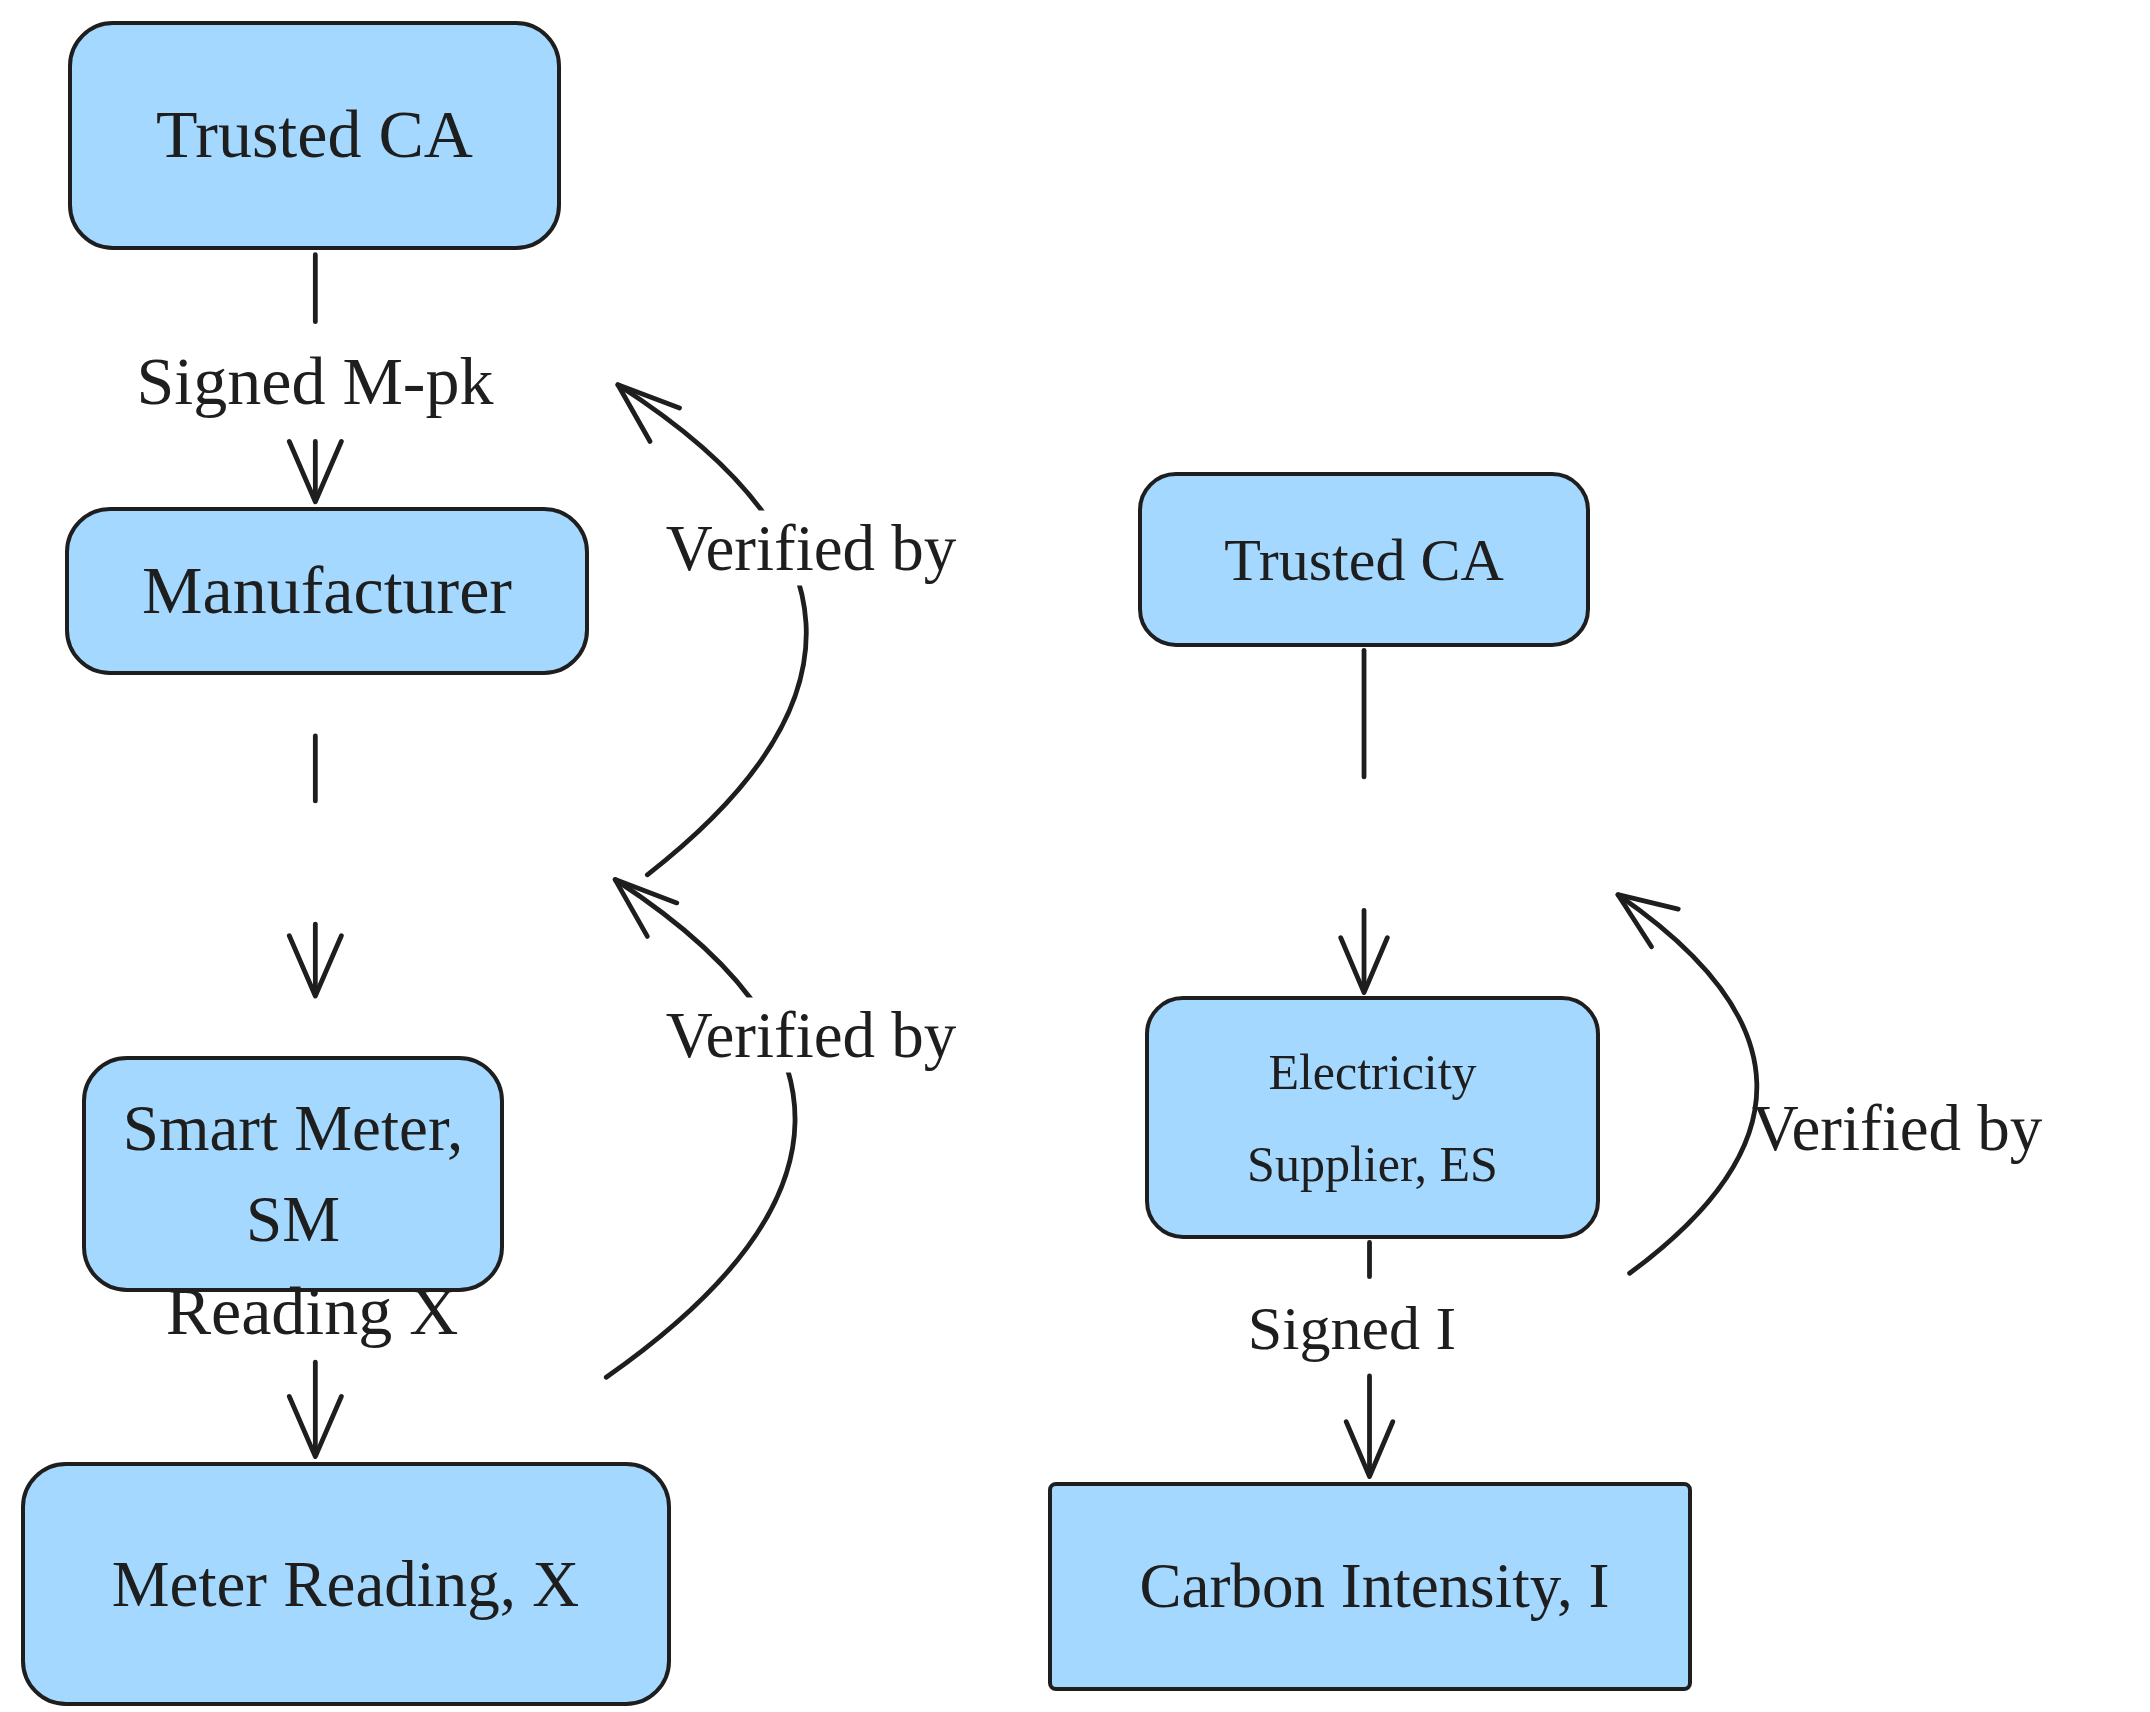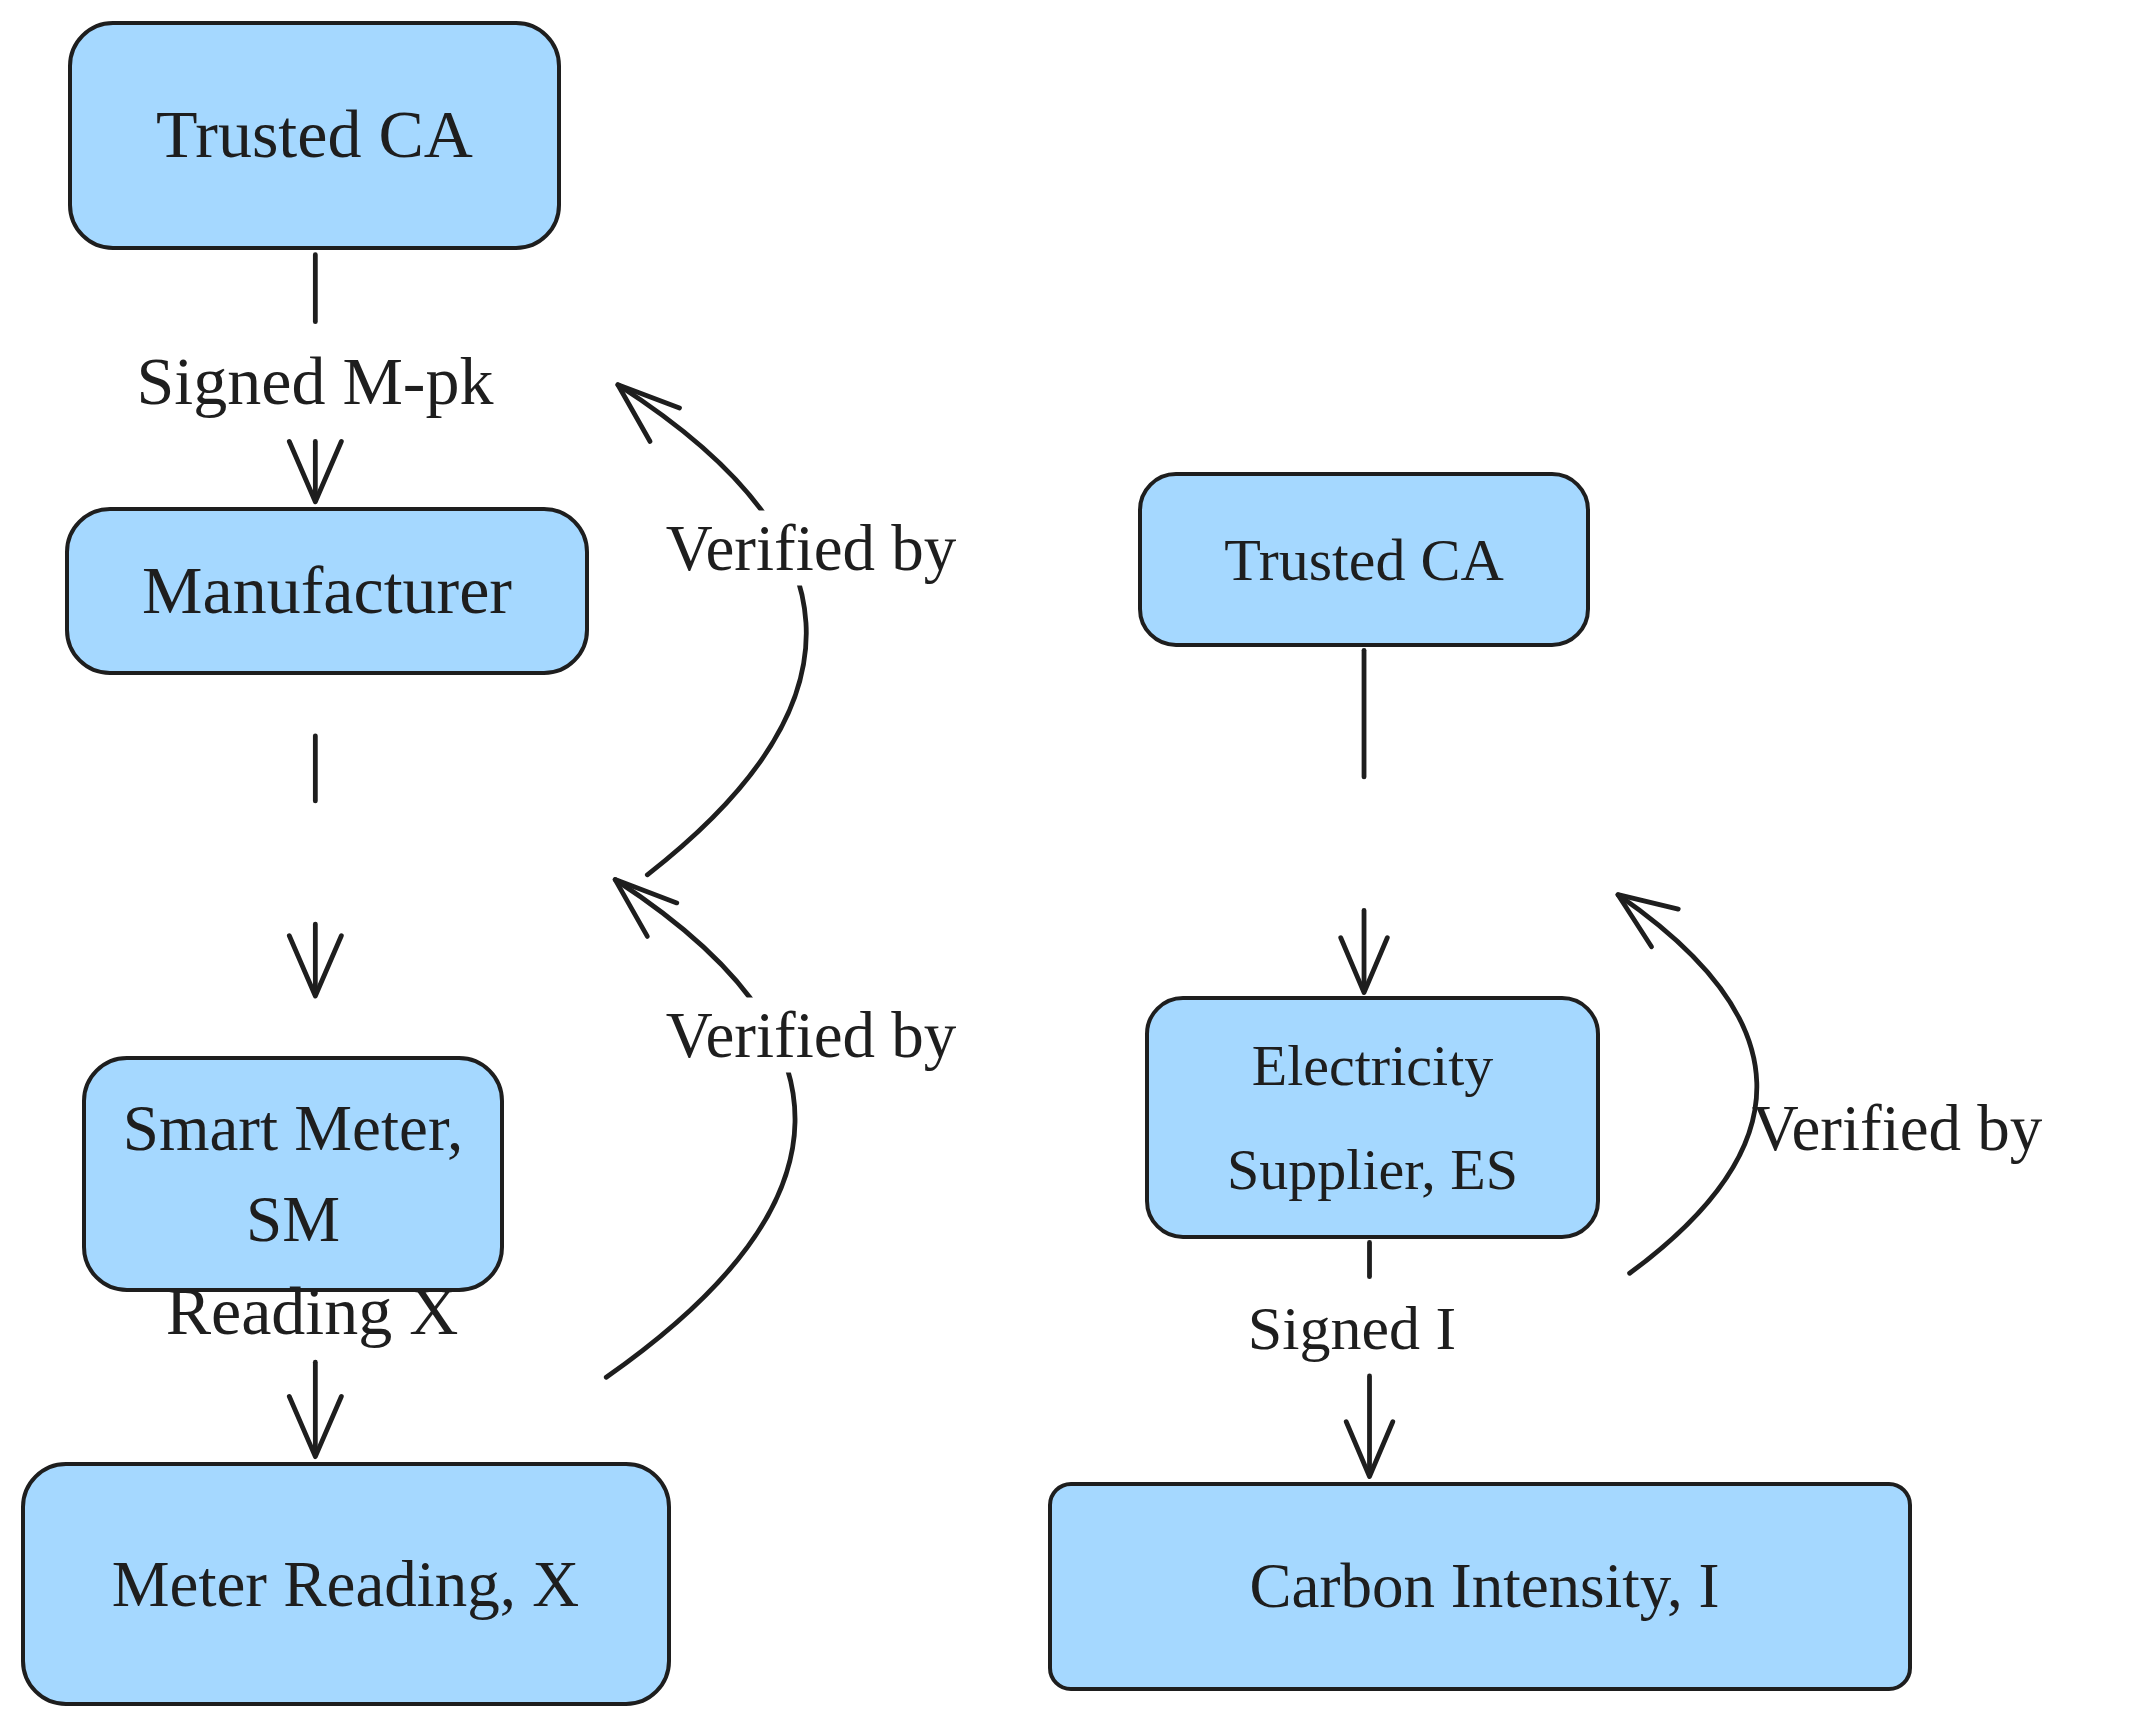--- a/index.html
+++ b/index.html
@@ -36,21 +36,21 @@
     justify-content: center;
     text-align: center;
     line-height: 1.4;
     white-space: nowrap;
   }
   .f100 { font-size: 68px; }
   .f95  { font-size: 65px;  }
   .f92  { font-size: 63px;  }
   .f90  { font-size: 62px;  }
   .f88  { font-size: 60px;  }
-  .f85  { font-size: 58px; gap: 22px;  }
+  .f85  { font-size: 50px; gap: 22px;  }
   .edge-label {
     position: absolute;
     transform: translate(-50%, -50%);
     white-space: nowrap;
   }
   .on-curve {
     background: #ffffff;
     padding: 0 12.3px;
   }
 </style>
@@ -122,20 +122,20 @@
   </div>
 
 
   <div class="node f85" style="left:1145px; top:996px; width:455px; height:243px; border-radius:38px;">
     <span>Electricity</span>
     <span>Supplier, ES</span>
   </div>
 
   <div class="edge-label f90" style="left:1352px; top:1328px;">Signed I</div>
 
-  <div class="node f92" style="left:1048px; top:1482px; width:864px; height:209px; border-radius:23px;padding-left:9px;">
+  <div class="node f92" style="left:1048px; top:1482px; width:644px; height:209px; border-radius:8px;padding-left:9px;">
     <span>Carbon Intensity, I</span>
   </div>
 
   <div class="edge-label f95" style="left:1897px; top:1128px;">Verified by</div>
 
 </div>
 
 
 </body></html>

